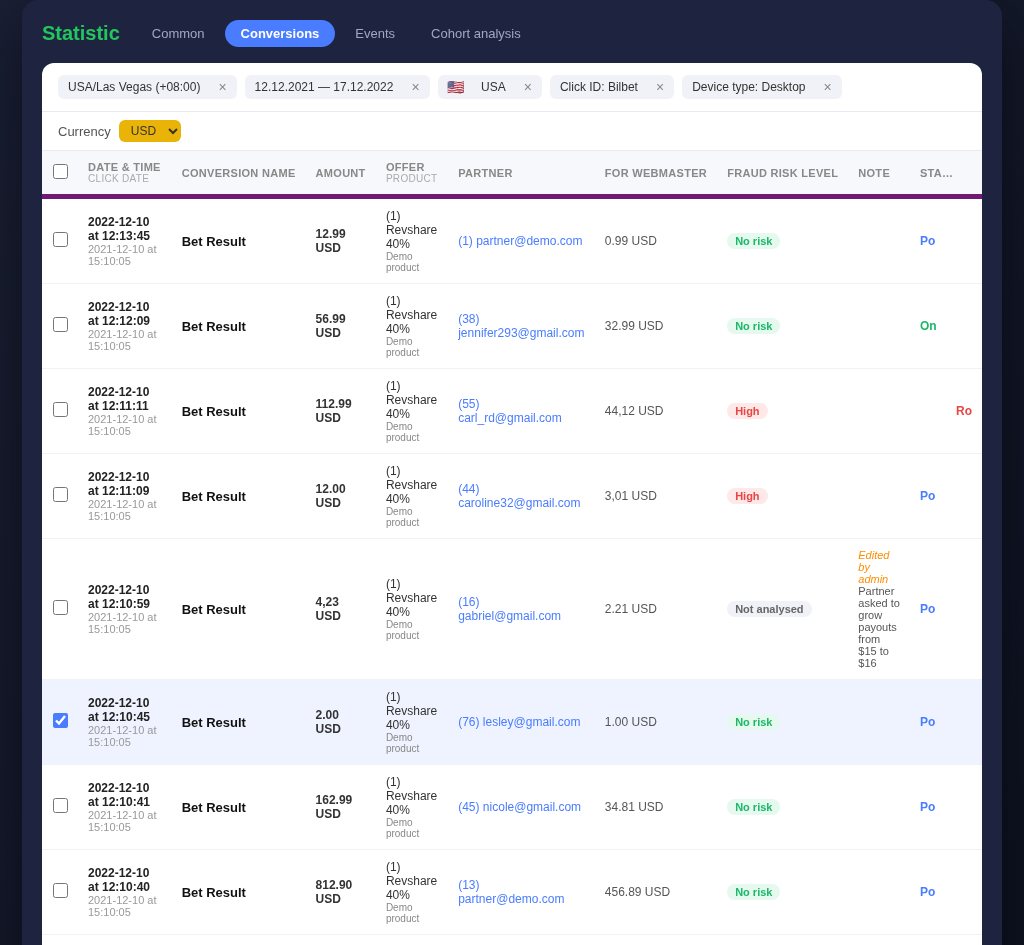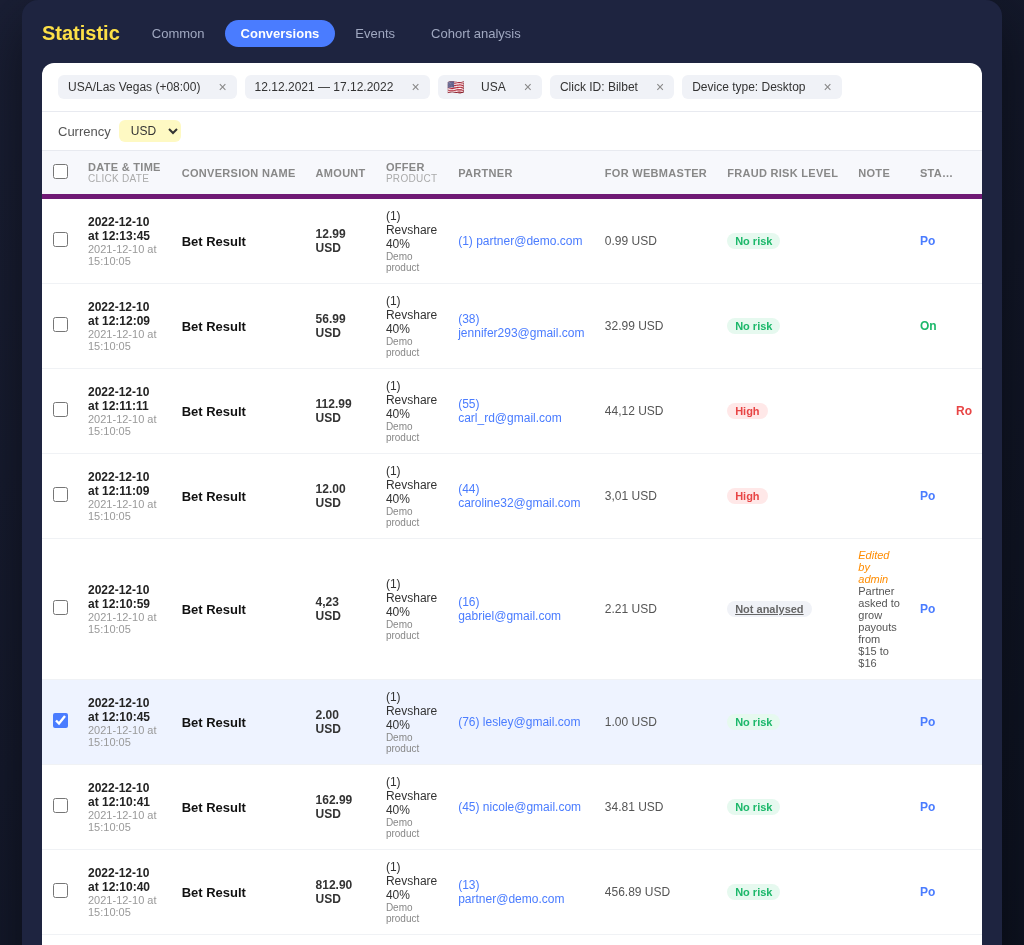--- a/index.html
+++ b/index.html
@@ -21,21 +21,21 @@
     
     .header {
       display: flex;
       align-items: center;
       gap: 16px;
       margin-bottom: 16px;
     }
     .logo-text {
       font-size: 20px;
       font-weight: 700;
-      color: #fde047;
+      color: #22c55e;
     }
     .nav-tabs {
       display: flex;
       gap: 4px;
     }
     .nav-tab {
       padding: 6px 16px;
       border-radius: 20px;
       font-size: 13px;
       cursor: pointer;
@@ -84,21 +84,21 @@
     .currency-row {
       padding: 8px 16px;
       display: flex;
       align-items: center;
       gap: 8px;
       border-bottom: 1px solid #e8eaf0;
       font-size: 13px;
       color: #555;
     }
     .currency-select {
-      background: #fef9c3;
+      background: #eab308;
       border: none;
       border-radius: 6px;
       padding: 3px 8px;
       font-size: 12px;
       color: #333;
       cursor: pointer;
     }
     
     .table-wrap {
       overflow-x: auto;
@@ -137,21 +137,21 @@
     .webmaster-val { color: #555; font-size: 12px; }
     .badge {
       display: inline-block;
       padding: 2px 8px;
       border-radius: 10px;
       font-size: 11px;
       font-weight: 600;
     }
     .badge-green { background: #e6f9ef; color: #1cb86a; }
     .badge-red { background: #ffe8e8; color: #e84545; }
-    .badge-gray { background: #f0f2f7; color: #666; text-decoration: underline; }
+    .badge-gray { background: #f0f2f7; color: #666; }
     .note-edited { font-size: 11px; color: #ff8c00; font-style: italic; }
     .note-text { font-size: 11px; color: #555; }
     .status-po { color: #4a7cff; font-weight: 600; font-size: 12px; }
     .status-on { color: #1cb86a; font-weight: 600; font-size: 12px; }
     .status-ro { color: #e84545; font-weight: 600; font-size: 12px; padding-left: 36px; }
     
     input[type="checkbox"] {
       width: 15px;
       height: 15px;
       accent-color: #4a7cff;

